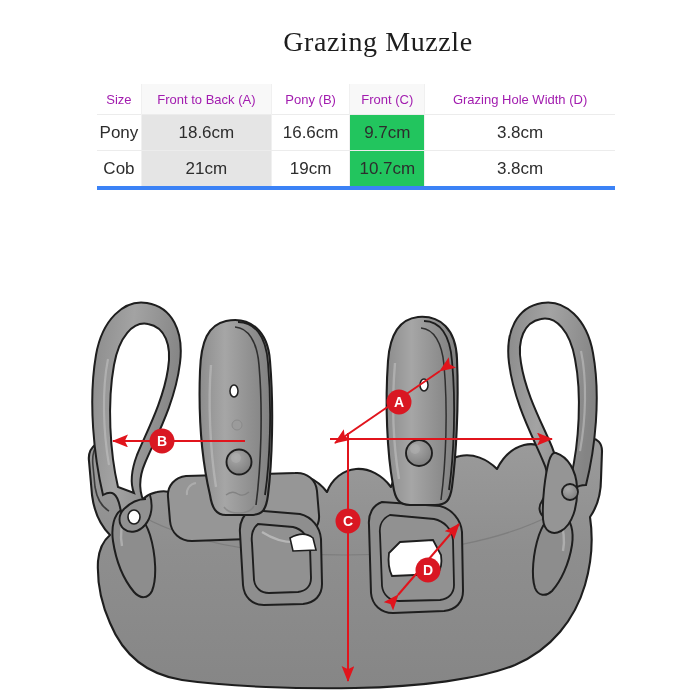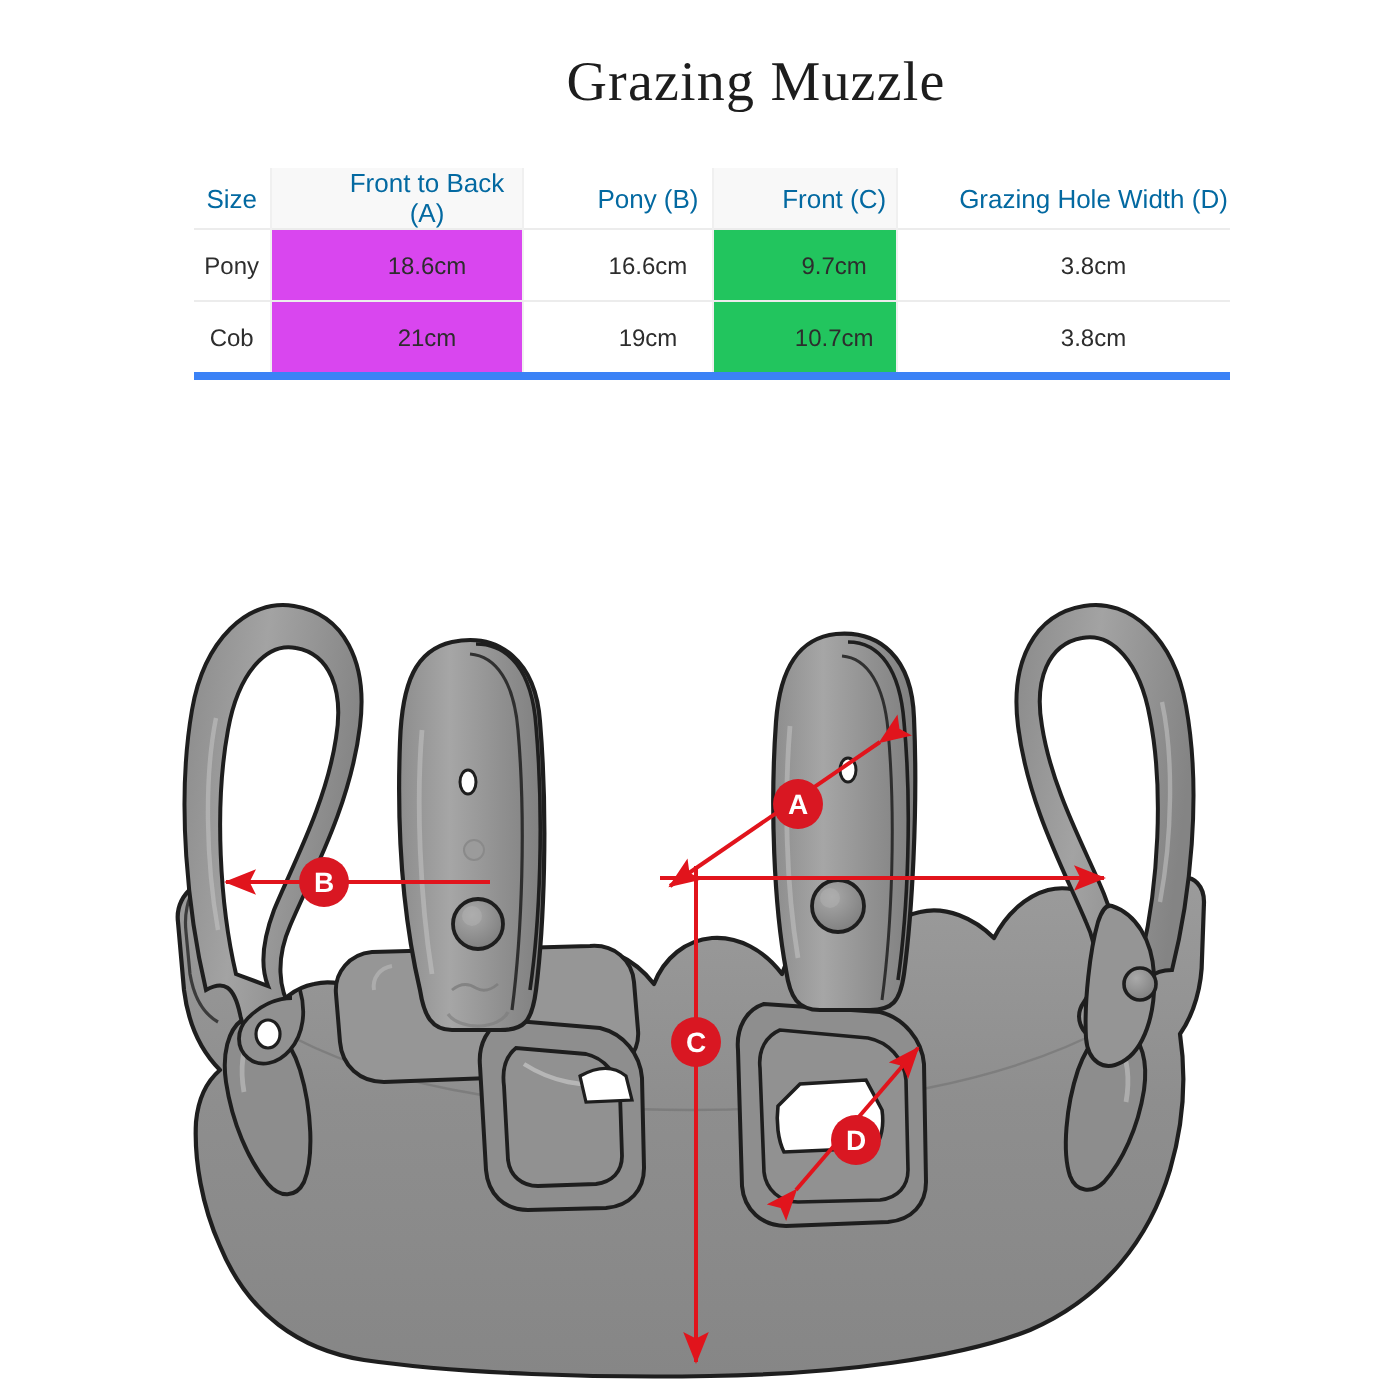--- a/index.html
+++ b/index.html
@@ -55,40 +55,40 @@
   table.spec th, table.spec td {
     text-align: center;
     padding: 0;
     font-weight: 400;
     border: none;
     vertical-align: middle;
   }
   table.spec thead th {
     height: 30px;
     font-size: 13px;
-    color: #0369a1;
+    color: #a21caf;
   }
   table.spec tbody td {
     height: 35px;
-    font-size: 12px;
+    font-size: 17px;
     color: #2d2d2d;
   }
   
   table.spec .col-size    { width: 44px; background: #ffffff; }
-  table.spec .col-a       { width: 130px; background: #d946ef; }
+  table.spec .col-a       { width: 130px; background: #e5e5e5; }
   table.spec .col-b       { width: 78px; background: #ffffff; }
   table.spec .col-c       { width: 74px; background: #22c55e; }
   table.spec .col-d       { width: 192px; background: #ffffff; }
 
   table.spec thead th { background: #fdfdfd; }
   table.spec thead th.col-a, table.spec thead th.col-c { background: #f8f8f8; }
 
   table.spec tbody tr.row-1 td { border-top: 1px solid #ececec; border-bottom: 1px solid #ececec; }
   table.spec tbody tr.row-2 td { border-bottom: 4px solid #3b82f6; }
-  table.spec td.sep, table.spec th.sep { border-left: 1px solid #f0f0f0; padding-left: 30px; }
+  table.spec td.sep, table.spec th.sep { border-left: 1px solid #f0f0f0; }
 
   
   #illustration {
     position: absolute;
     left: 0;
     top: 195px;
     width: 700px;
     height: 505px;
   }
   #illustration svg { display: block; }

